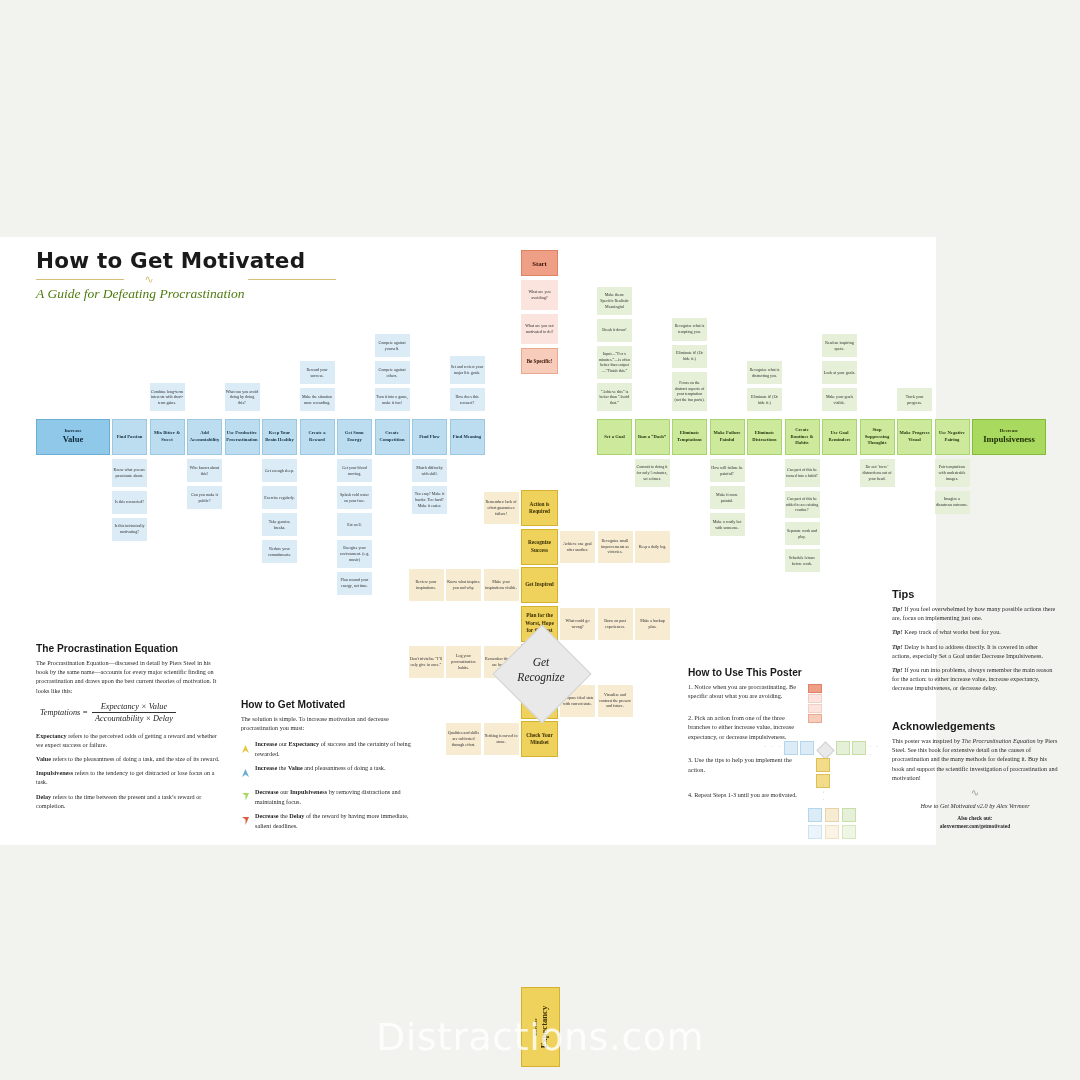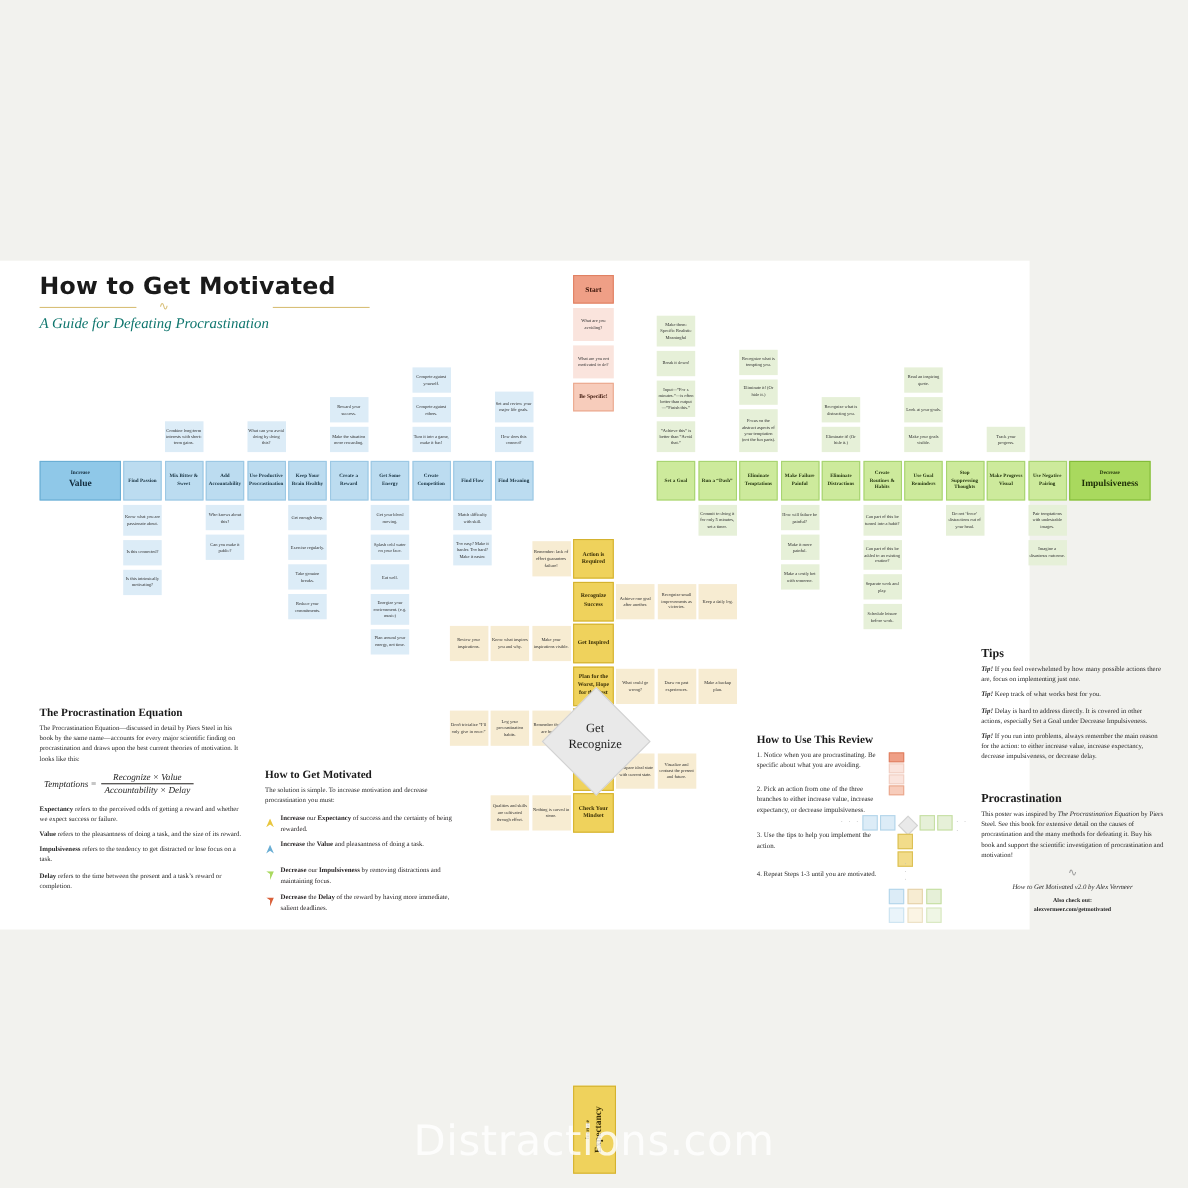--- a/index.html
+++ b/index.html
@@ -23,21 +23,21 @@
     color:#1a1a1a;line-height:1;white-space:nowrap;
   }
   #title-rule{position:relative;height:7px;margin-top:4px;}
   #title-rule .ln{position:absolute;top:3px;height:1.2px;background:#d8bf78;}
   #title-rule .l1{left:0;width:88px;}
   #title-rule .l2{right:0;width:88px;}
   #title-rule .sw{position:absolute;left:88px;top:-1px;width:50px;text-align:center;
      color:#d8bf78;font-size:11px;line-height:9px;}
   #poster-subtitle{
     font-family:"Liberation Serif",serif;font-style:italic;
-    font-size:13.5px;color:#0f766e;margin-top:3px;white-space:nowrap;
+    font-size:13.5px;color:#4d7c0f;margin-top:3px;white-space:nowrap;
   }
 
   
   .cell{
     position:absolute;width:35px;
     box-sizing:border-box;
     display:flex;align-items:center;justify-content:center;
     text-align:center;
     font-family:"Liberation Serif",serif;
     overflow:hidden;
@@ -67,21 +67,21 @@
   .t-gold{background:#f7ecd2;}
   .t-red{background:#fae4dd;}
 
   .start-cell{background:#ef9f86;border:1px solid #e08163;color:#3a1408;
      font-size:6.8px;font-weight:700;height:26px;}
   .spec-cell{background:#f7ccbb;border:1px solid #eaa98f;color:#3a1408;
      font-size:5.1px;font-weight:700;height:26px;}
 
   
   #diamond{
-    left:493px;top:388px;width:96px;height:96px;
+    left:493px;top:388px;width:96px;height:96px;font-style:italic;
   }
   #diamond .dsq{
     position:absolute;left:14px;top:14px;width:68px;height:68px;
     background:#e9e9e9;border:1px solid #d2d2d2;
     transform:rotate(45deg);
   }
   #diamond .dlabel{
     position:absolute;left:0;top:30px;width:96px;text-align:center;
     font-family:"Liberation Serif",serif;font-size:11.5px;line-height:1.28;
     color:#1e1e1e;
@@ -96,21 +96,21 @@
     position:absolute;left:50%;top:50%;
     transform:translate(-50%,-50%) rotate(-90deg);
     white-space:nowrap;text-align:center;color:#3a2f05;
     font-family:"Liberation Serif",serif;
   }
   #expectancy-anchor .sml{font-size:4.8px;font-weight:600;display:block;line-height:1.2;}
   #expectancy-anchor .big{font-size:8.6px;font-weight:700;display:block;line-height:1.3;}
 
   
   .sec-h{
-    font-family:Liberation Serif, serif;
+    font-family:Liberation Sans, sans-serif;
     font-size:10.2px;font-weight:600;color:#1a1a1a;margin-bottom:4px;
   }
   .sec-h.big{font-size:11px;}
   .prose{font-size:6.2px;line-height:1.48;color:#2a2a2a;text-align:left;}
   .prose p{margin:0 0 5px 0;}
   .prose b{font-weight:700;}
   .prose i{font-style:italic;}
 
   #eq-block{left:36px;top:406px;width:186px;}
   #equation{margin:7px 0 8px 0;font-style:italic;font-size:8.3px;color:#1e1e1e;
@@ -482,21 +482,21 @@
   </div>
 
   <div class="abs" id="eq-block">
     <div class="sec-h">The Procrastination Equation</div>
     <div class="prose">
       <p>The Procrastination Equation—discussed in detail by Piers Steel in his book by the same name—accounts for every major scientific finding on procrastination and draws upon the best current theories of motivation. It looks like this:</p>
     </div>
     <div id="equation">
       <span class="lhs">Temptations  =</span>
       <span class="frac">
-        <span class="num" style="display:block">Recognize × Value</span>
+        <span class="num" style="display:block">Expectancy × Value</span>
         <span class="den" style="display:block">Accountability × Delay</span>
       </span>
     </div>
     <div class="prose" id="eq-defs">
         <p><b>Expectancy</b> refers to the perceived odds of getting a reward and whether we expect success or failure.</p>
         <p><b>Value</b> refers to the pleasantness of doing a task, and the size of its reward.</p>
         <p><b>Impulsiveness</b> refers to the tendency to get distracted or lose focus on a task.</p>
         <p><b>Delay</b> refers to the time between the present and a task’s reward or completion.</p>
       </div>
   </div>
@@ -528,21 +528,21 @@
         <div class="bullet-row">
           <span class="arw"><svg width="9" height="9" viewBox="0 0 9 9">
               <polygon points="1,0 8,0 4.5,8 4.5,2.5" fill="#d9603a"></polygon>
             </svg></span>
           <span class="txt"><b>Decrease</b> the <b>Delay</b> of the reward by having more immediate, salient deadlines.</span>
         </div>
       </div>
   </div>
 
   <div class="abs" id="use-block">
-    <div class="sec-h">How to Use This Review</div>
+    <div class="sec-h">How to Use This Poster</div>
     <div class="prose step" style="margin-top:3px;">1. Notice when you are procrastinating. Be specific about what you are avoiding.</div>
     <div class="prose step" style="margin-top:12px;">2. Pick an action from one of the three branches to either increase value, increase expectancy, or decrease impulsiveness.</div>
     <div class="prose step" style="margin-top:14px;">3. Use the tips to help you implement the action.</div>
     <div class="prose" style="margin-top:16px;width:175px;">4. Repeat Steps 1-3 until you are motivated.</div>
     <div class="mini" id="mini-diagram" style="left: 0px; top: 0px; width: 195px; height: 200px;">
         <div class="mc" style="left: 120px; top: 17px; width: 14px; height: 9px; background: rgb(239, 159, 134); border: 1px solid rgb(224, 129, 99);"></div>
         <div class="mc" style="left: 120px; top: 27px; width: 14px; height: 9px; background: rgb(250, 228, 221); border: 1px solid rgb(241, 207, 196);"></div>
         <div class="mc" style="left: 120px; top: 37px; width: 14px; height: 9px; background: rgb(250, 228, 221); border: 1px solid rgb(241, 207, 196);"></div>
         <div class="mc" style="left: 120px; top: 47px; width: 14px; height: 9px; background: rgb(247, 204, 187); border: 1px solid rgb(234, 169, 143);"></div>
         <div class="mc" style="left: 96px; top: 74px; background: rgb(220, 236, 247); border: 1px solid rgb(180, 214, 234);"></div>
@@ -568,21 +568,21 @@
     <div class="sec-h big">Tips</div>
     <div class="prose" id="tips-list">
         <p><i><b>Tip!</b></i> If you feel overwhelmed by how many possible actions there are, focus on implementing just one.</p>
         <p><i><b>Tip!</b></i> Keep track of what works best for you.</p>
         <p><i><b>Tip!</b></i> Delay is hard to address directly. It is covered in other actions, especially Set a Goal under Decrease Impulsiveness.</p>
         <p><i><b>Tip!</b></i> If you run into problems, always remember the main reason for the action: to either increase value, increase expectancy, decrease impulsiveness, or decrease delay.</p>
       </div>
   </div>
 
   <div class="abs" id="ack-block">
-    <div class="sec-h big">Procrastination</div>
+    <div class="sec-h big">Acknowledgements</div>
     <div class="prose" id="ack-body">
         <p>This poster was inspired by <i>The Procrastination Equation</i> by Piers Steel. See this book for extensive detail on the causes of procrastination and the many methods for defeating it. Buy his book and support the scientific investigation of procrastination and motivation!</p>
       </div>
     <div id="ack-swirl">∿</div>
     <div class="prose" id="ack-credit">How to Get Motivated v2.0 by Alex Vermeer</div>
     <div class="prose" id="ack-also">
       <span>Also check out:</span><br>
       <span>alexvermeer.com/getmotivated</span>
     </div>
   </div>

